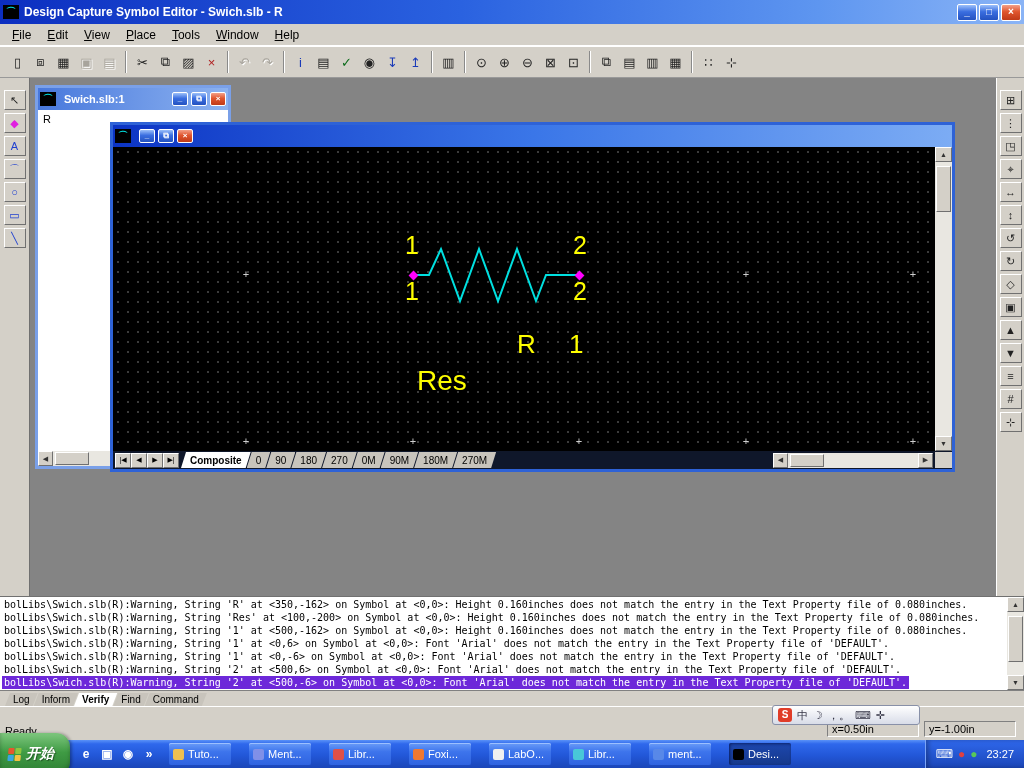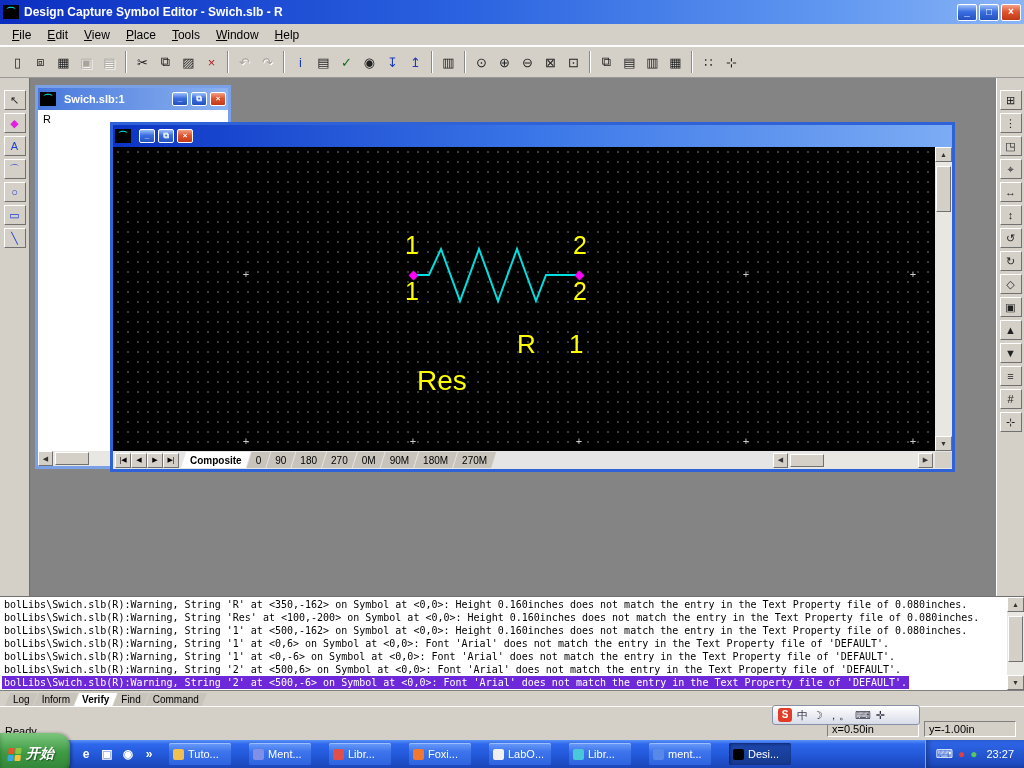--- a/index.html
+++ b/index.html
@@ -67,21 +67,21 @@
   .canvas svg{position:absolute;left:0;top:0;width:100%;height:100%;}
   .cross{position:absolute;color:#cfcfcf;font-size:11px;transform:translate(-50%,-55%);line-height:1;pointer-events:none;}
   .pin{position:absolute;width:7px;height:7px;transform:rotate(45deg);}
   .sym-label{position:absolute;line-height:1;}
   .vscroll{width:17px;background:#d4d0c8;display:flex;flex-direction:column;flex:none;}
   .vscroll .sb-btn{width:17px;}
   .vscroll .sb-track{flex:1;height:auto;}
   .sb-thumb-v{position:absolute;left:1px;right:1px;top:4px;height:46px;background:#d4d0c8;border:1px solid;
     border-color:#fff #707070 #707070 #fff;box-sizing:border-box;}
 
-  .bottom-strip{position:absolute;left:0;right:0;bottom:0;height:18px;background:#e5e5e5;display:flex;align-items:center;}
+  .bottom-strip{position:absolute;left:0;right:0;bottom:0;height:18px;background:#0f172a;display:flex;align-items:center;}
   .tab-nav{display:flex;margin:0 2px;}
   .tnav-btn{width:16px;height:15px;border:1px solid;border-color:#fff #707070 #707070 #fff;background:#d4d0c8;
     font-size:7px;display:flex;align-items:center;justify-content:center;box-sizing:border-box;flex:none;}
   .view-tabs{display:flex;height:16px;align-items:stretch;}
   .vtab{padding:1px 9px;font-size:10px;background:#c8c4bc;display:flex;align-items:center;color:#000;
     clip-path:polygon(5px 0,100% 0,calc(100% - 5px) 100%,0 100%);margin-right:-4px;}
   .vtab.active{background:#fff;font-weight:bold;z-index:1;}
   .strip-spacer{flex:1;}
   .canvas-hscroll{width:160px;height:16px;display:flex;align-items:center;flex:none;margin-right:2px;}
   .corner{width:17px;height:16px;background:#d4d0c8;flex:none;}

